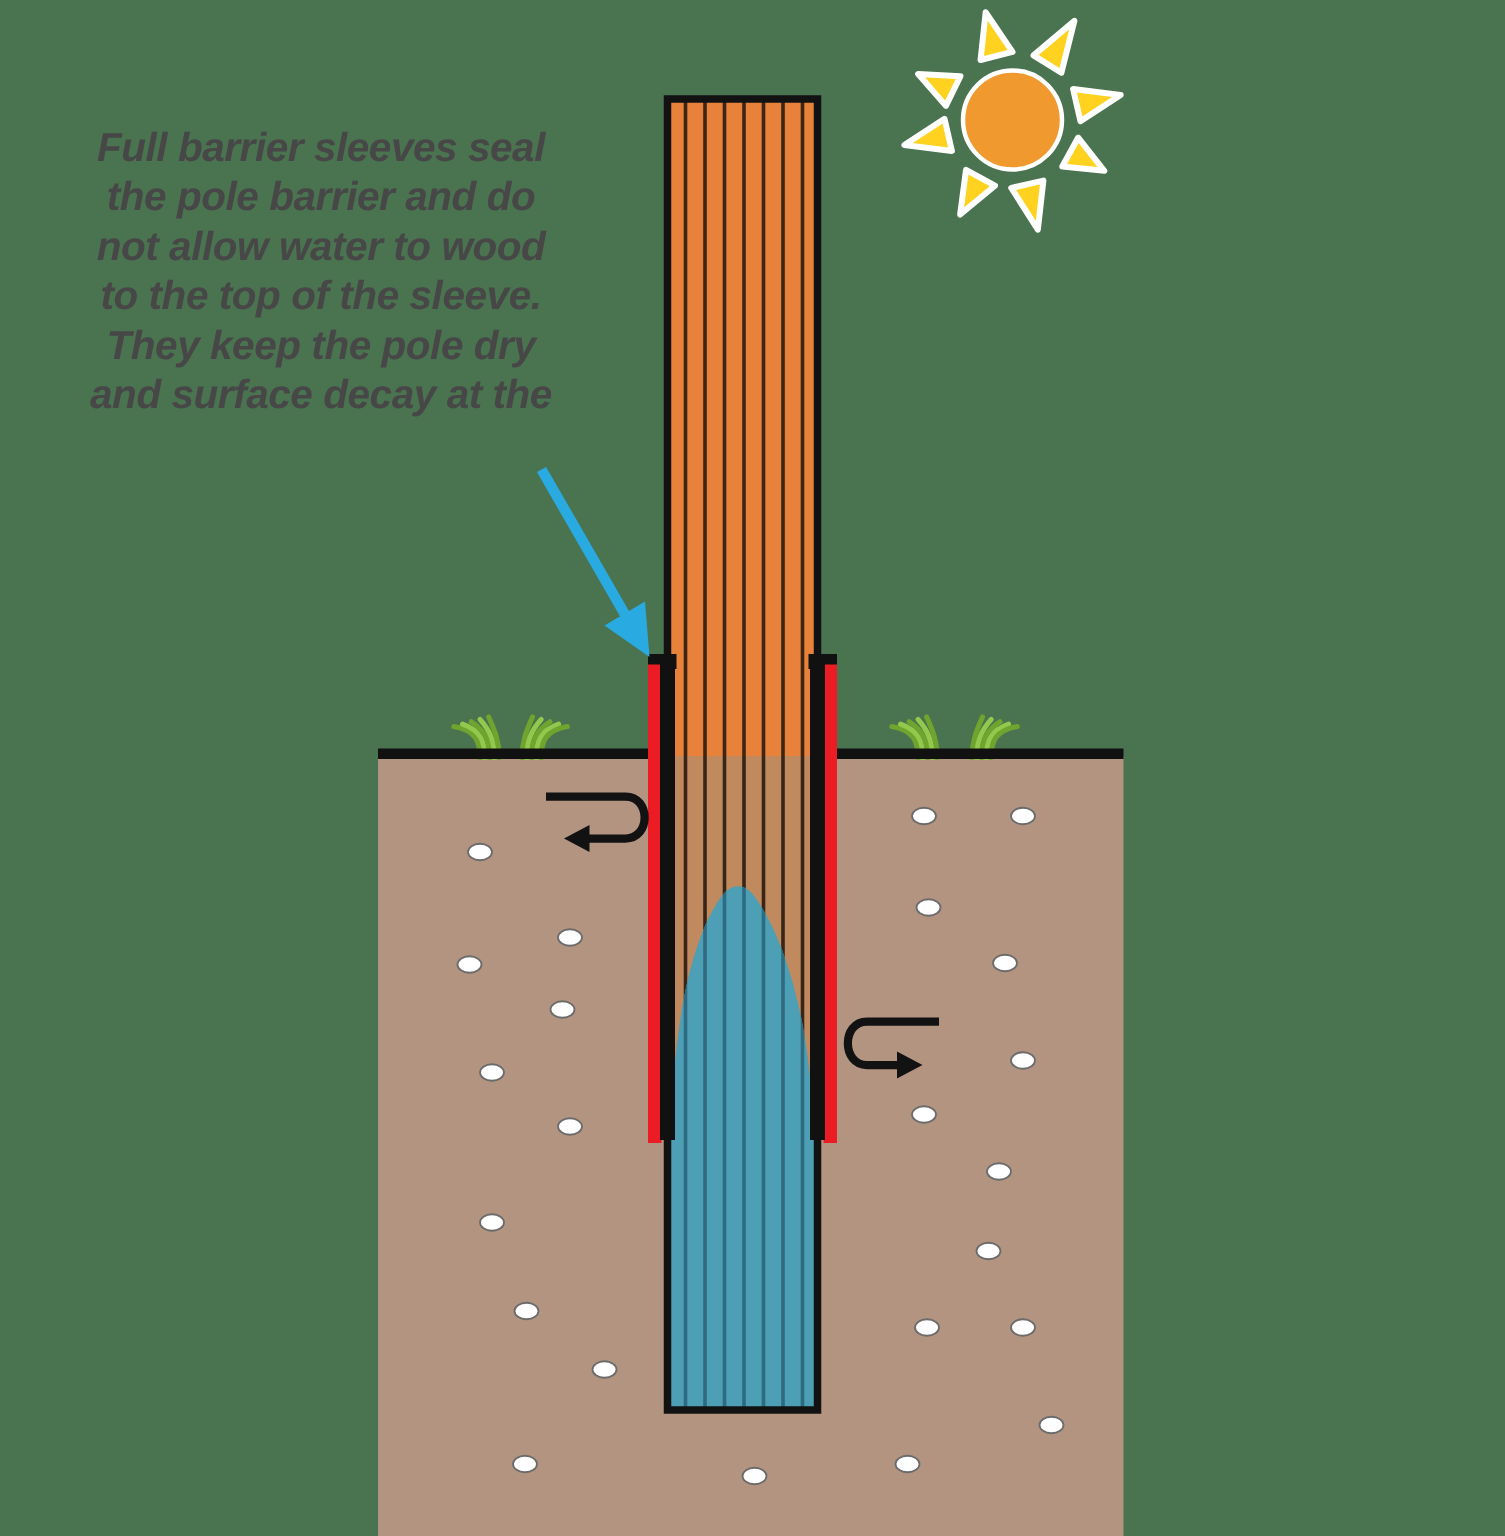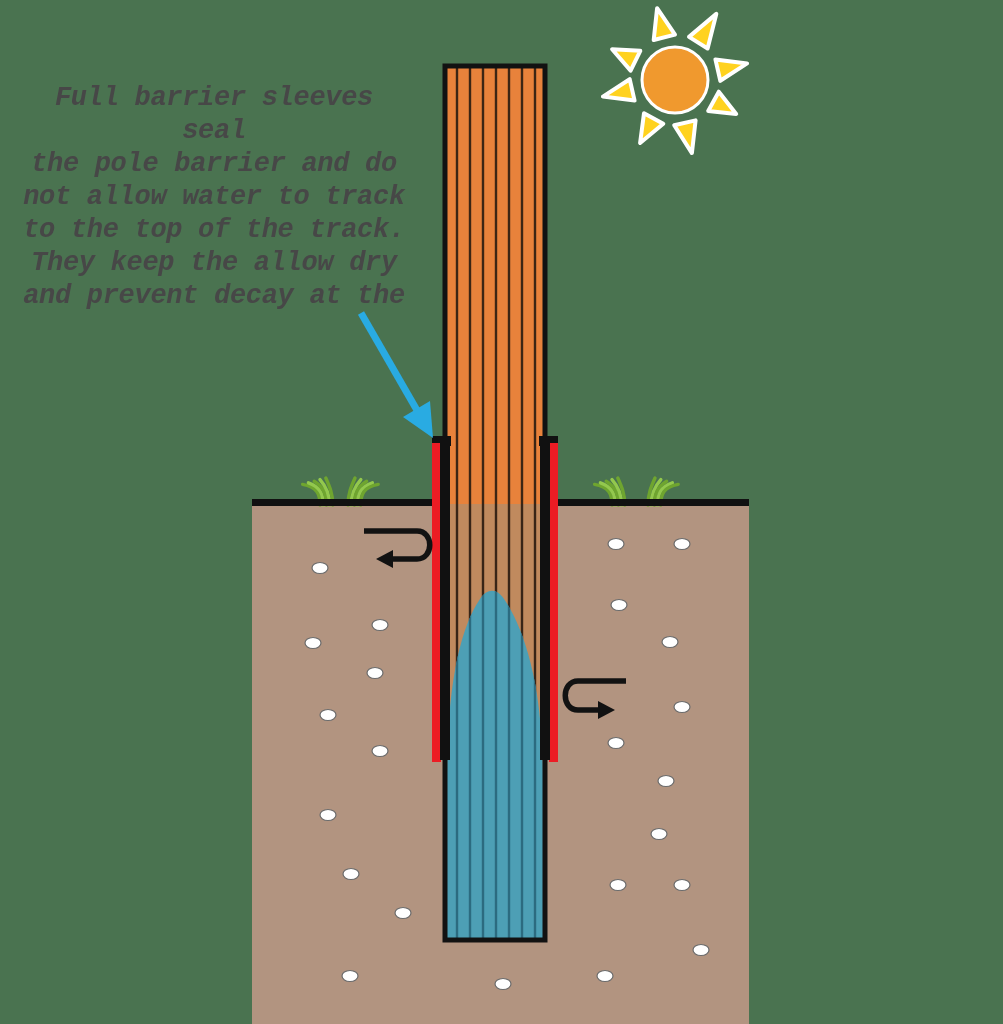--- a/index.html
+++ b/index.html
@@ -1,20 +1,20 @@
 <!DOCTYPE html>
 <html><head>
 <meta charset="utf-8">
 <style>
   html,body{margin:0;padding:0;background:#4A7350;}
   .canvas{
     position:relative;
     width:1003px;height:1024px;
     overflow:hidden;
-    font-family:Liberation Mono, monospace;
+    font-family:Liberation Sans, sans-serif;
   }
   .canvas svg{position:absolute;left:0;top:0;}
   .annotation{
     position:absolute;
     left:18px;top:82px;width:392px;
     text-align:center;
     font-style:italic;
     font-weight:700;
     font-size:27px;
     line-height:33px;
@@ -153,18 +153,18 @@
 
     <g>
       <line x1="361" y1="313" x2="418" y2="412" stroke="#29ABE2" stroke-width="7"></line>
       <polygon points="433,438 403,417 430,401" fill="#29ABE2"></polygon>
     </g>
   </svg>
 
   <div class="annotation">
     <div>Full barrier sleeves seal</div>
     <div>the pole barrier and do</div>
-    <div>not allow water to track</div>
-    <div>to the top of the track.</div>
-    <div>They keep the allow dry</div>
-    <div>and prevent decay at the</div>
+    <div>not allow water to wood</div>
+    <div>to the top of the sleeve.</div>
+    <div>They keep the pole dry</div>
+    <div>and surface decay at the</div>
   </div>
 </div>
 
 </body></html>

